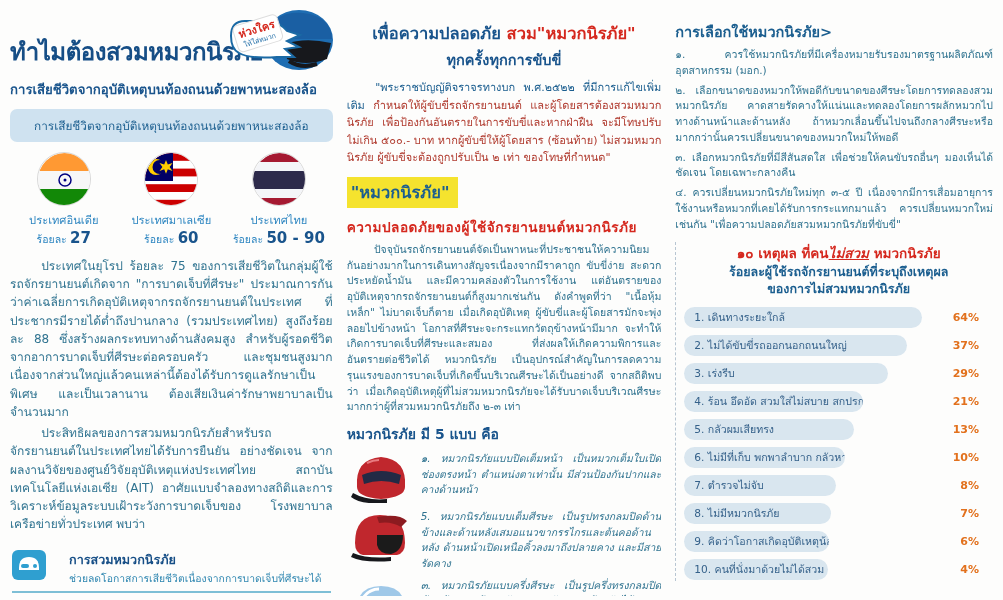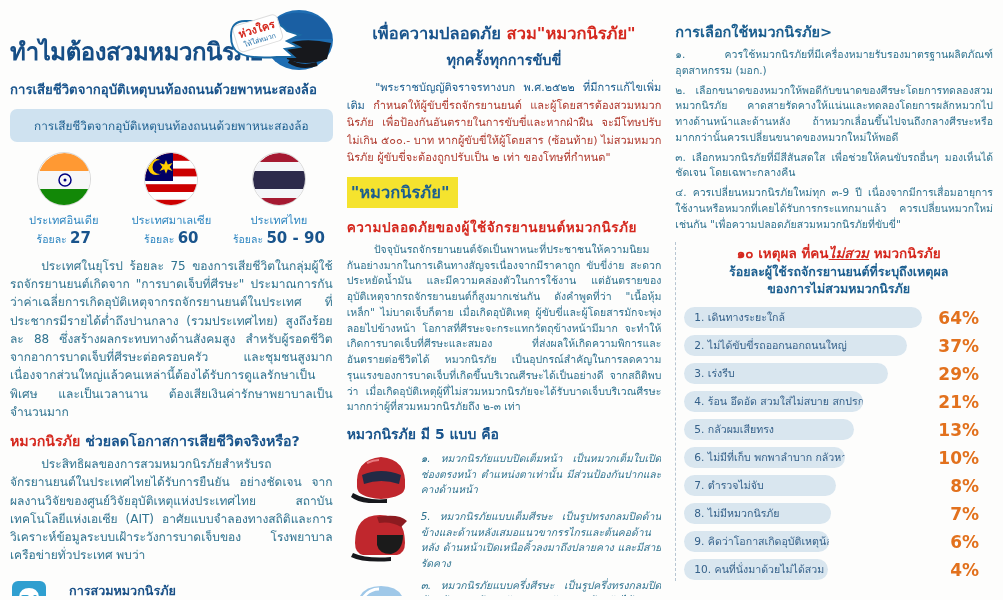--- a/index.html
+++ b/index.html
@@ -62,21 +62,21 @@
   .r-head { margin-top:14px; font-size:14.5px; font-weight:bold; color:#1b5e8f; }
   .tip { margin-top:4px; font-size:10.5px; line-height:1.5; color:#2f7390; text-align:justify; }
   .reasons { margin-top:10px; border-left:1px dashed #b8c6d2; padding-left:8px; }
   .reasons-title { text-align:center; font-weight:bold; font-size:13.5px; color:#d5281e; }
   .reasons-title .ul { text-decoration:underline; font-style:italic; }
   .reasons-sub { text-align:center; font-weight:bold; font-size:12.5px; color:#1b5e8f; line-height:1.35; }
   .r-list { margin-top:8px; }
   .r-item { display:flex; align-items:center; margin-top:5px; height:23px; }
   .r-pill { background:#d9e6ef; border-radius:11px; height:21px; display:flex; align-items:center;
             padding:0 10px; font-size:10.6px; color:#35618a; white-space:nowrap; overflow:hidden; }
-  .r-val  { margin-left:auto; font-size:17px; font-weight:bold; color:#e2711d; padding-right:14px; }
+  .r-val  { margin-left:auto; font-size:11px; font-weight:bold; color:#e2711d; padding-right:14px; }
 </style>
 </head>
 <body>
 
 <div class="page">
 
   <div class="col col-left">
 
     <div class="logo">
       <svg width="110" height="66" viewBox="0 0 110 66">
@@ -164,23 +164,20 @@
             </g>
           </svg>
         </div>
         <div class="flag-name">ประเทศไทย</div>
         <div class="flag-val"><span>ร้อยละ</span> <b>50 - 90</b></div>
       </div>
     </div>
 
     <p class="body-txt indent" style="margin-top:9px">ประเทศในยุโรป ร้อยละ 75 ของการเสียชีวิตในกลุ่มผู้ใช้รถจักรยานยนต์เกิดจาก "การบาดเจ็บที่ศีรษะ" ประมาณการกันว่าค่าเฉลี่ยการเกิดอุบัติเหตุจากรถจักรยานยนต์ในประเทศ ที่ประชากรมีรายได้ต่ำถึงปานกลาง (รวมประเทศไทย) สูงถึงร้อยละ 88 ซึ่งสร้างผลกระทบทางด้านสังคมสูง สำหรับผู้รอดชีวิตจากอาการบาดเจ็บที่ศีรษะต่อครอบครัว และชุมชนสูงมากเนื่องจากส่วนใหญ่แล้วคนเหล่านี้ต้องได้รับการดูแลรักษาเป็นพิเศษ และเป็นเวลานาน ต้องเสียเงินค่ารักษาพยาบาลเป็นจำนวนมาก</p>
 
-    <div class="q-head">
-      <span class="red">หมวกนิรภัย</span><span class="blue"> ช่วยลดโอกาสการเสียชีวิตจริงหรือ?</span>
-    </div>
 
     <p class="body-txt indent" style="margin-top:3px">ประสิทธิผลของการสวมหมวกนิรภัยสำหรับรถจักรยานยนต์ในประเทศไทยได้รับการยืนยัน อย่างชัดเจน จากผลงานวิจัยของศูนย์วิจัยอุบัติเหตุแห่งประเทศไทย สถาบันเทคโนโลยีแห่งเอเซีย (AIT) อาศัยแบบจำลองทางสถิติและการวิเคราะห์ข้อมูลระบบเฝ้าระวังการบาดเจ็บของ โรงพยาบาลเครือข่ายทั่วประเทศ พบว่า</p>
 
     <div class="statbox">
       <div class="statbox-head">
         <svg width="34" height="30" viewBox="0 0 34 30">
           <rect width="34" height="30" rx="6" fill="#2f9fd0"></rect>
           <path d="M7 18 Q7 7 17 7 Q27 7 27 18 L27 20 L7 20 Z" fill="#ffffff"></path>
           <rect x="9" y="14" width="8" height="4" rx="2" fill="#2f9fd0"></rect>
           <circle cx="23" cy="16" r="2" fill="#2f9fd0"></circle>
@@ -268,21 +265,21 @@
     </div>
   </div>
 
   <div class="col col-right">
 
     <div class="r-head">การเลือกใช้หมวกนิรภัย&gt;</div>
 
     <p class="tip">๑. ควรใช้หมวกนิรภัยที่มีเครื่องหมายรับรองมาตรฐานผลิตภัณฑ์อุตสาหกรรม (มอก.)</p>
     <p class="tip">๒. เลือกขนาดของหมวกให้พอดีกับขนาดของศีรษะโดยการทดลองสวมหมวกนิรภัย คาดสายรัดคางให้แน่นและทดลองโดยการผลักหมวกไปทางด้านหน้าและด้านหลัง ถ้าหมวกเลื่อนขึ้นไปจนถึงกลางศีรษะหรือมากกว่านั้นควรเปลี่ยนขนาดของหมวกใหม่ให้พอดี</p>
     <p class="tip">๓. เลือกหมวกนิรภัยที่มีสีสันสดใส เพื่อช่วยให้คนขับรถอื่นๆ มองเห็นได้ชัดเจน โดยเฉพาะกลางคืน</p>
-    <p class="tip">๔. ควรเปลี่ยนหมวกนิรภัยใหม่ทุก ๓-9 ปี เนื่องจากมีการเสื่อมอายุการใช้งานหรือหมวกที่เคยได้รับการกระแทกมาแล้ว ควรเปลี่ยนหมวกใหม่เช่นกัน "เพื่อความปลอดภัยสวมหมวกนิรภัยที่ขับขี่"</p>
+    <p class="tip">๔. ควรเปลี่ยนหมวกนิรภัยใหม่ทุก ๓-๕ ปี เนื่องจากมีการเสื่อมอายุการใช้งานหรือหมวกที่เคยได้รับการกระแทกมาแล้ว ควรเปลี่ยนหมวกใหม่เช่นกัน "เพื่อความปลอดภัยสวมหมวกนิรภัยที่ขับขี่"</p>
 
     <div class="reasons">
       <div class="reasons-title">
         <span>๑๐ เหตุผล  ที่คน</span><span class="ul">ไม่สวม</span><span> หมวกนิรภัย</span>
       </div>
       <div class="reasons-sub">
         <div>ร้อยละผู้ใช้รถจักรยานยนต์ที่ระบุถึงเหตุผล</div>
         <div>ของการไม่สวมหมวกนิรภัย</div>
       </div>
 

